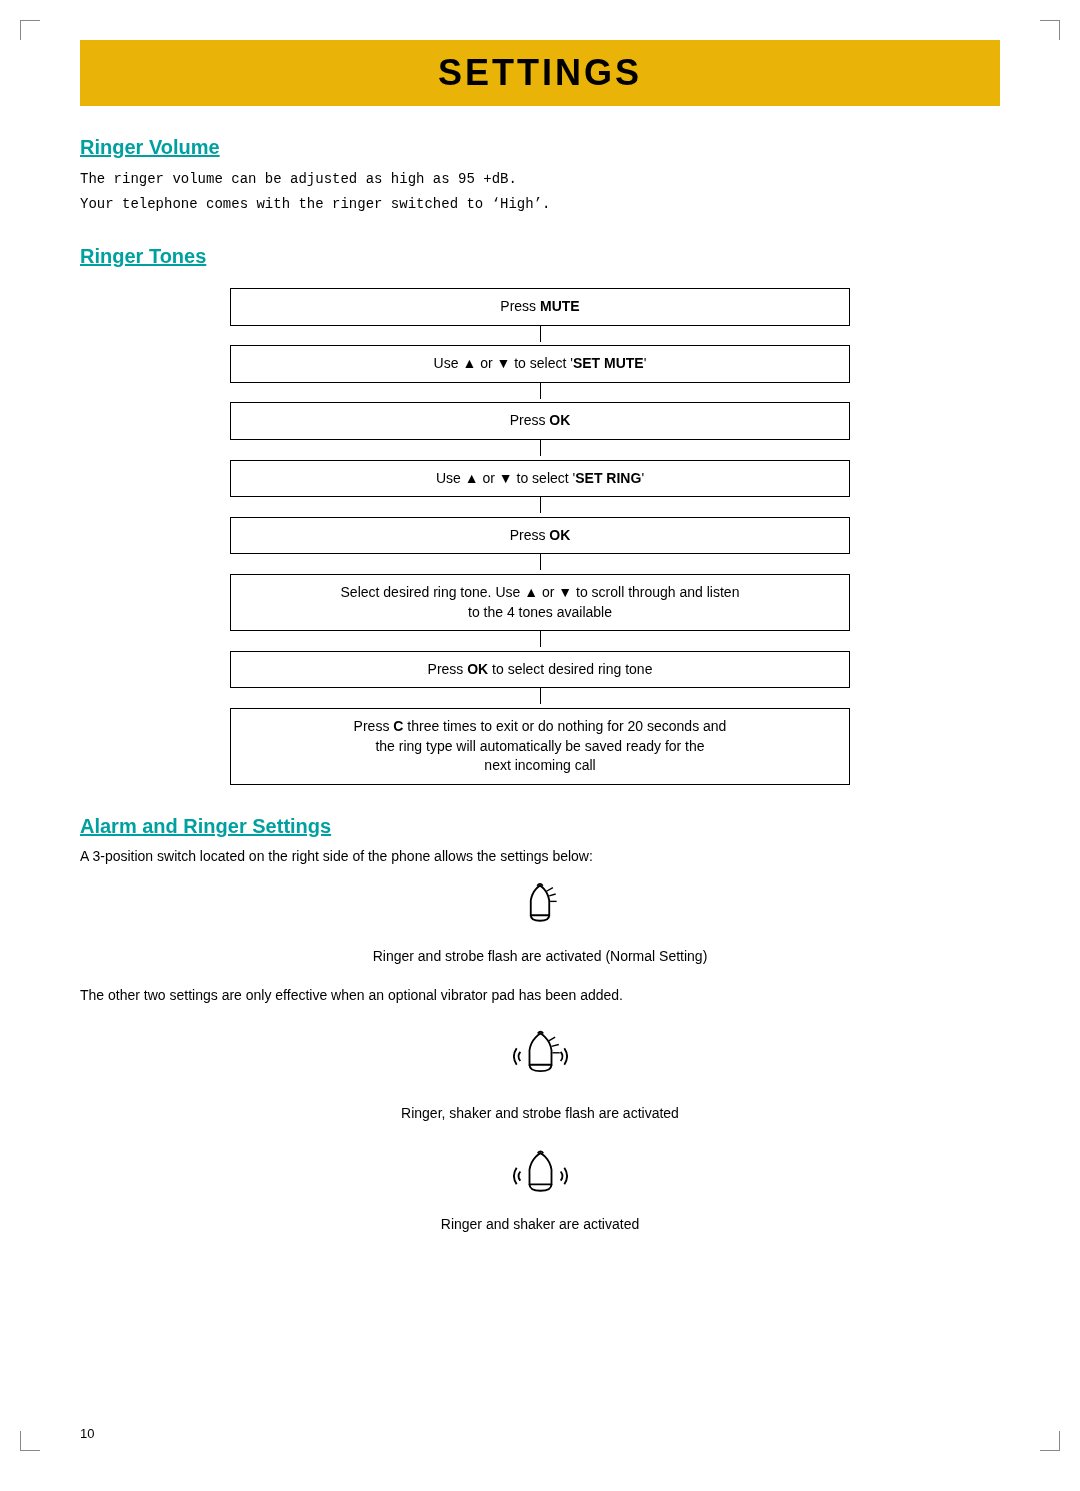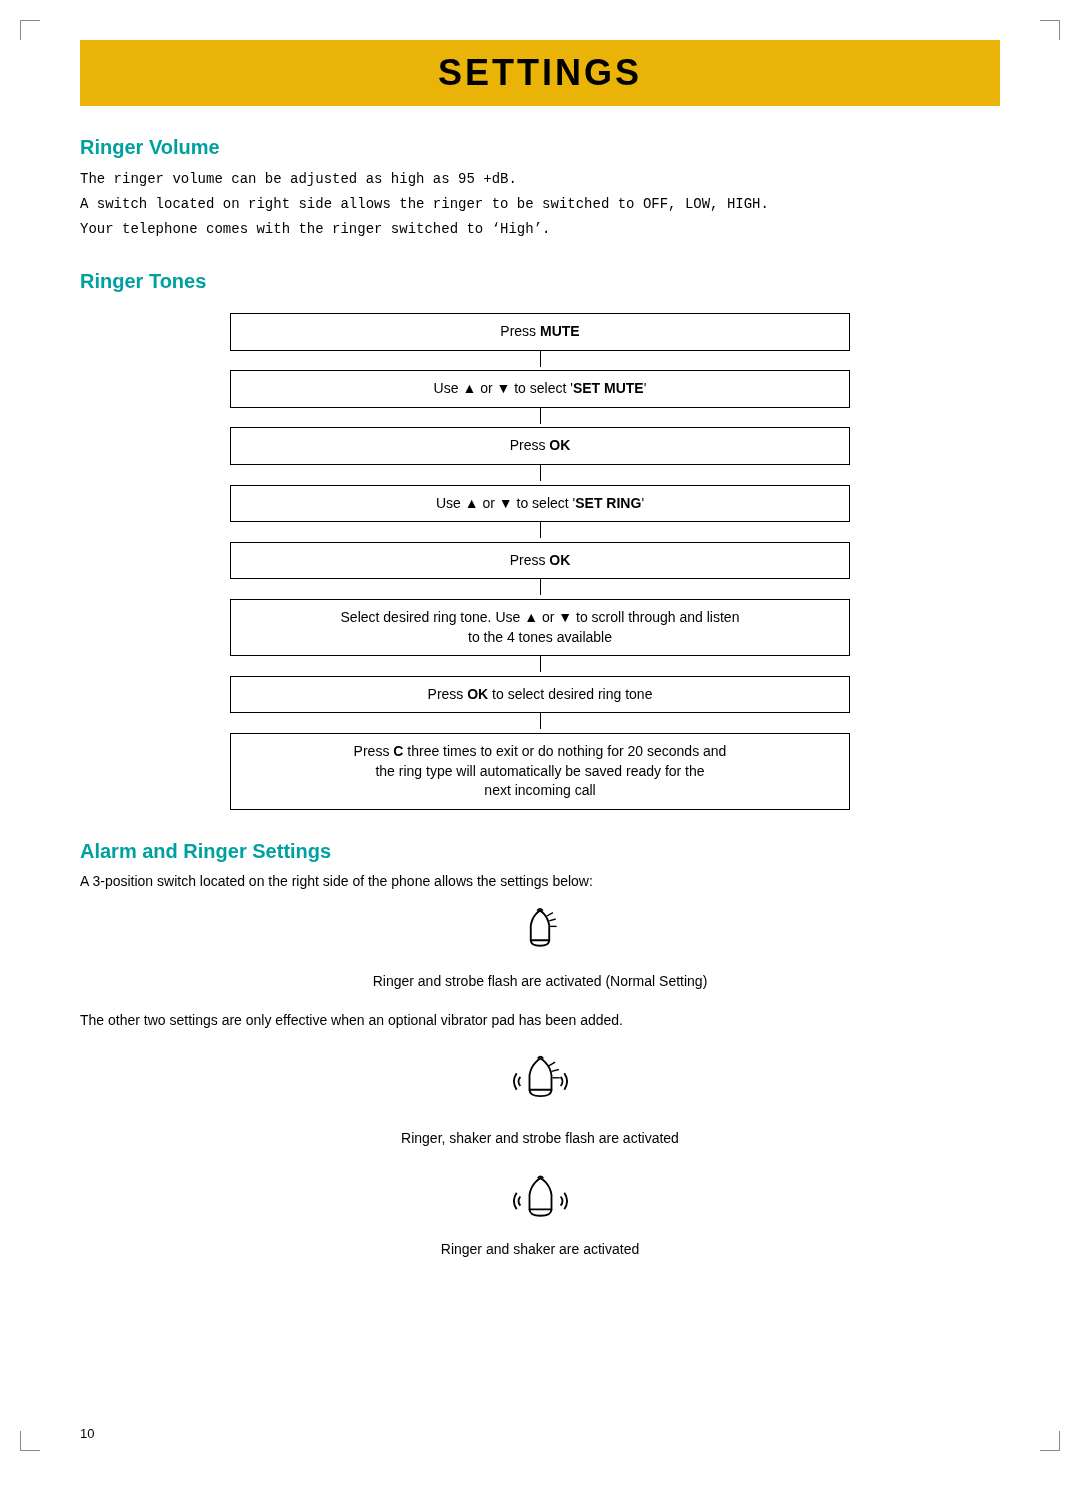--- a/index.html
+++ b/index.html
@@ -43,20 +43,21 @@
       color: #000000;
       font-size: 36px;
       font-weight: bold;
       letter-spacing: 3px;
     }
 
     .section-title {
       color: #00a0a0;
       font-size: 20px;
       font-weight: bold;
+      text-decoration: underline;
       margin-bottom: 10px;
     }
 
     .section {
       margin-bottom: 30px;
     }
 
     .section p {
       margin-bottom: 4px;
       font-size: 14px;
@@ -140,21 +141,20 @@
 <div class="corner-mark bl"></div>
 <div class="corner-mark br"></div>
 
 <div class="page-header">
   <h1>SETTINGS</h1>
 </div>
 
 <div class="section">
   <h2 class="section-title">Ringer Volume</h2>
   <p>The ringer volume can be adjusted as high as 95 +dB.</p>
-  <p>A switch located on right side allows the ringer to be switched to OFF, LOW, HIGH.</p>
   <p>Your telephone comes with the ringer switched to ‘High’.</p>
 </div>
 
 <div class="section">
   <h2 class="section-title">Ringer Tones</h2>
 
   <table class="flow-chart">
     <tbody>
       <tr>
         <td>Press <b>MUTE</b></td>

